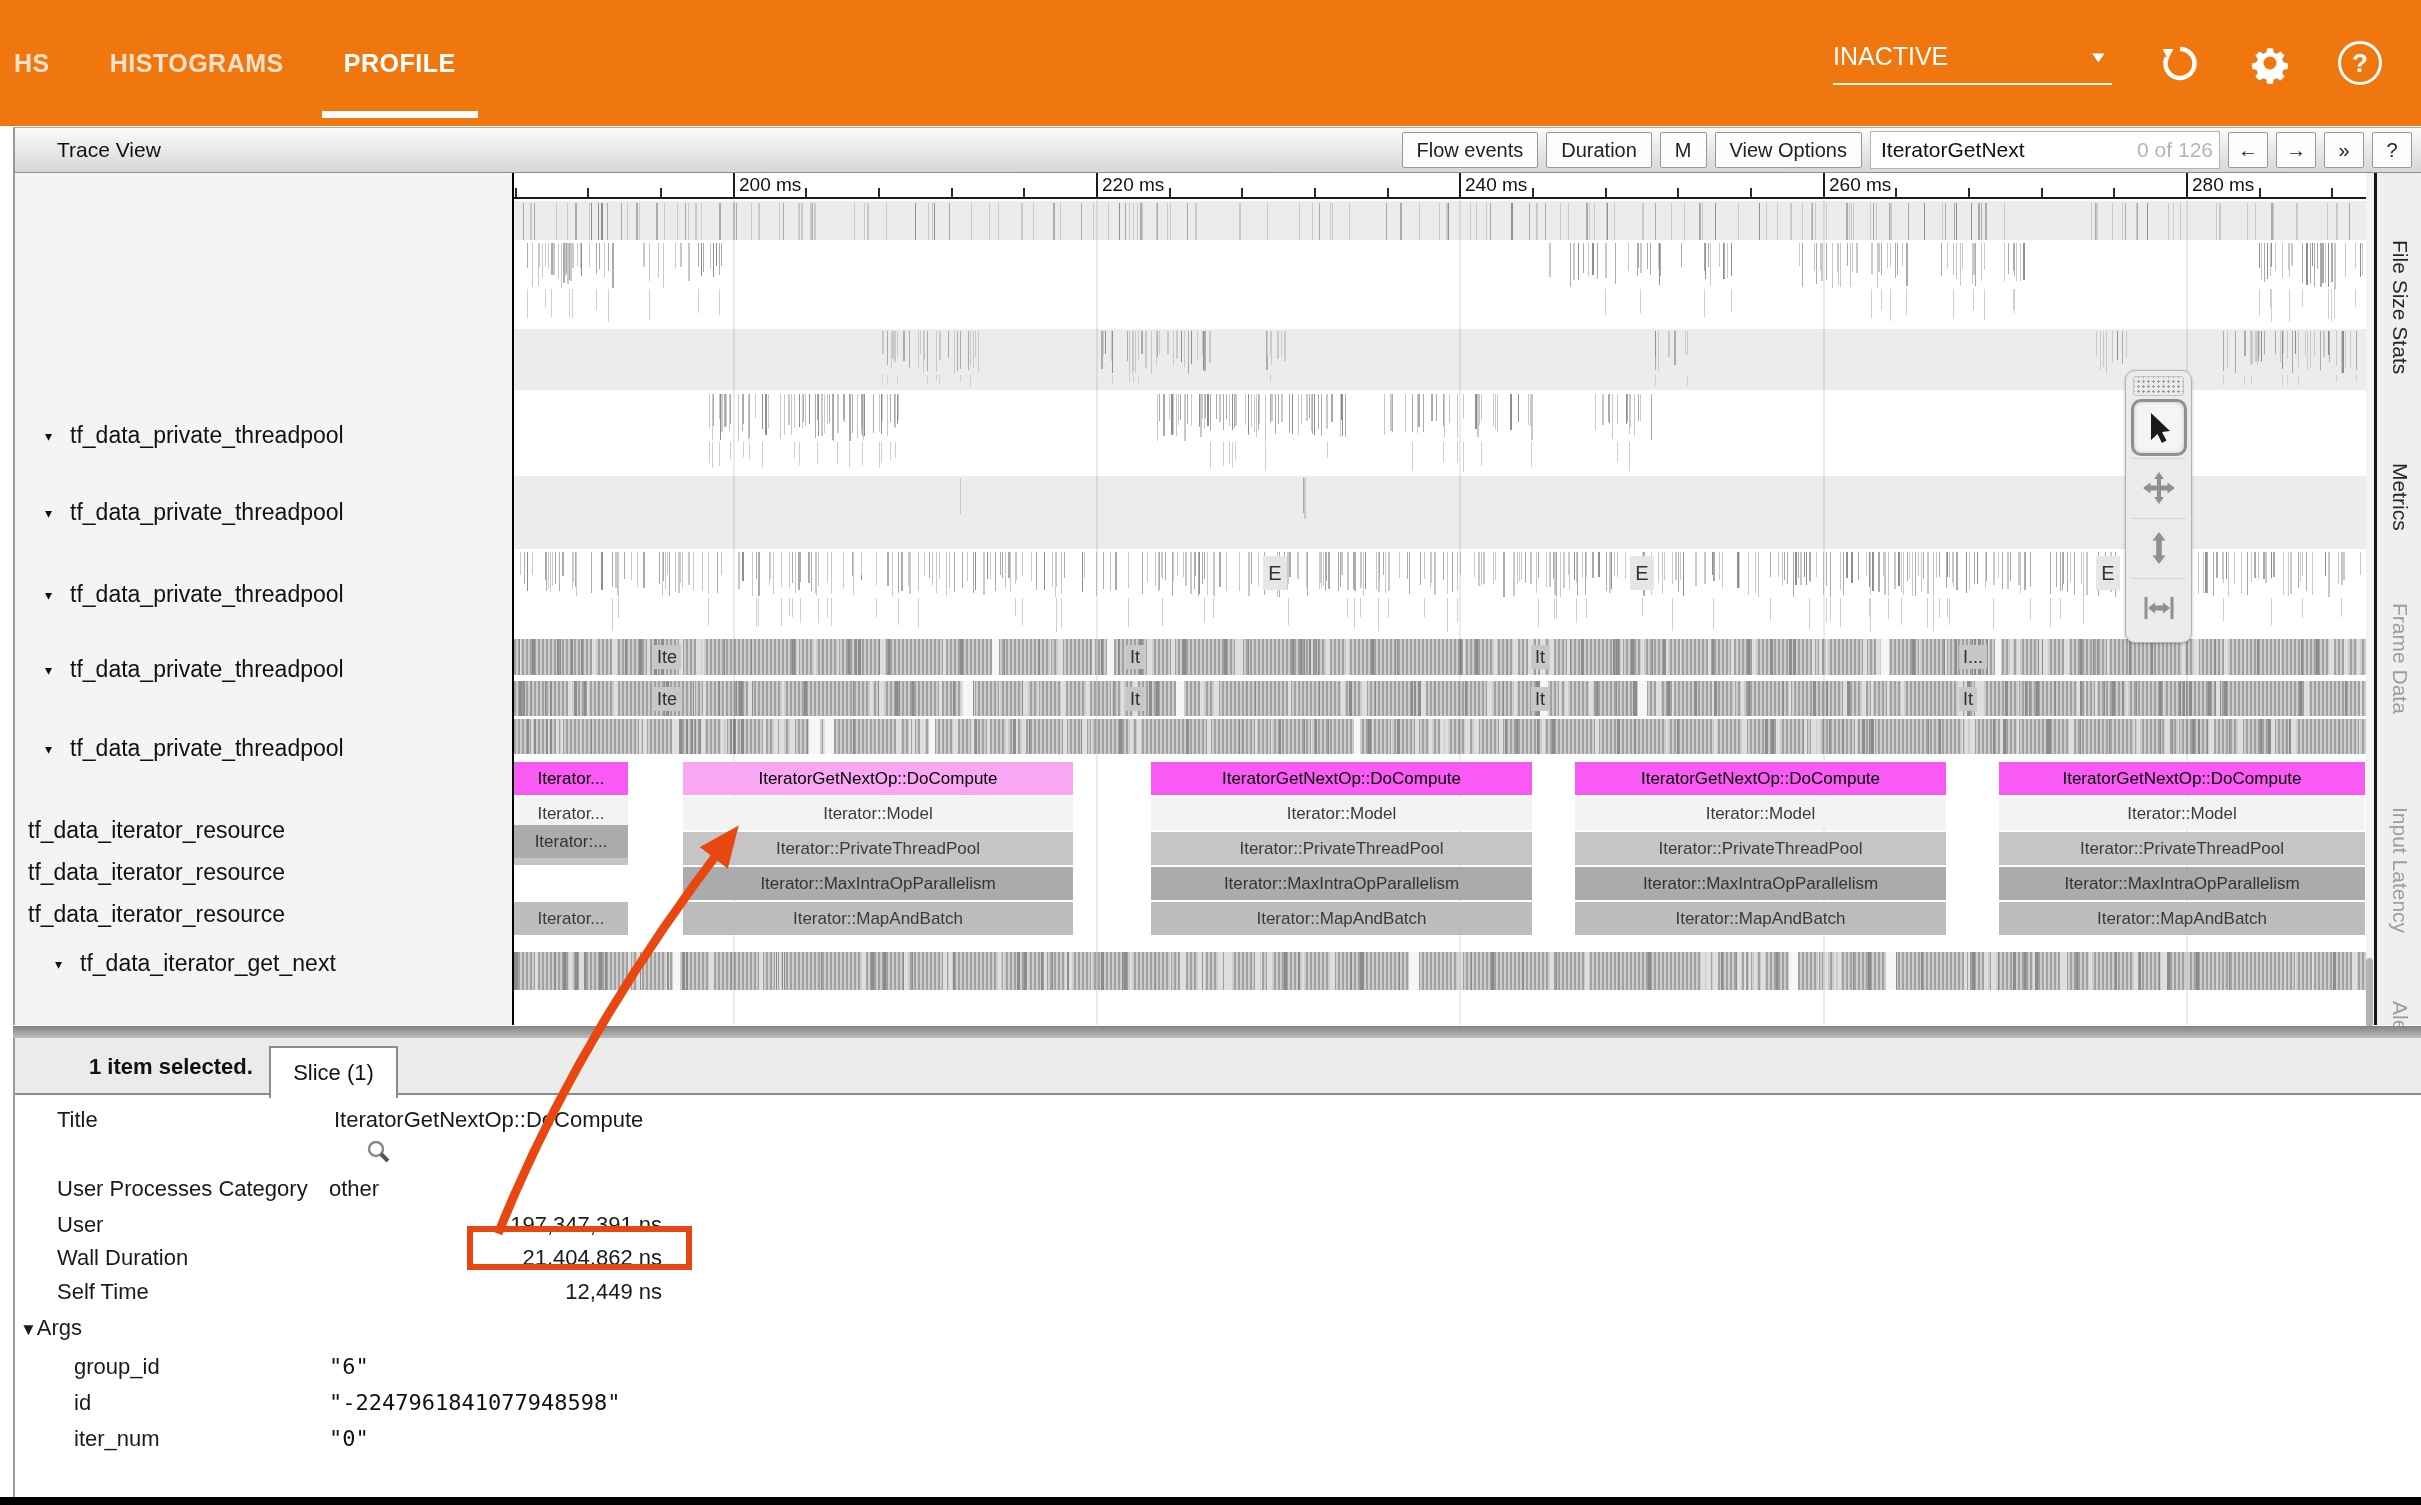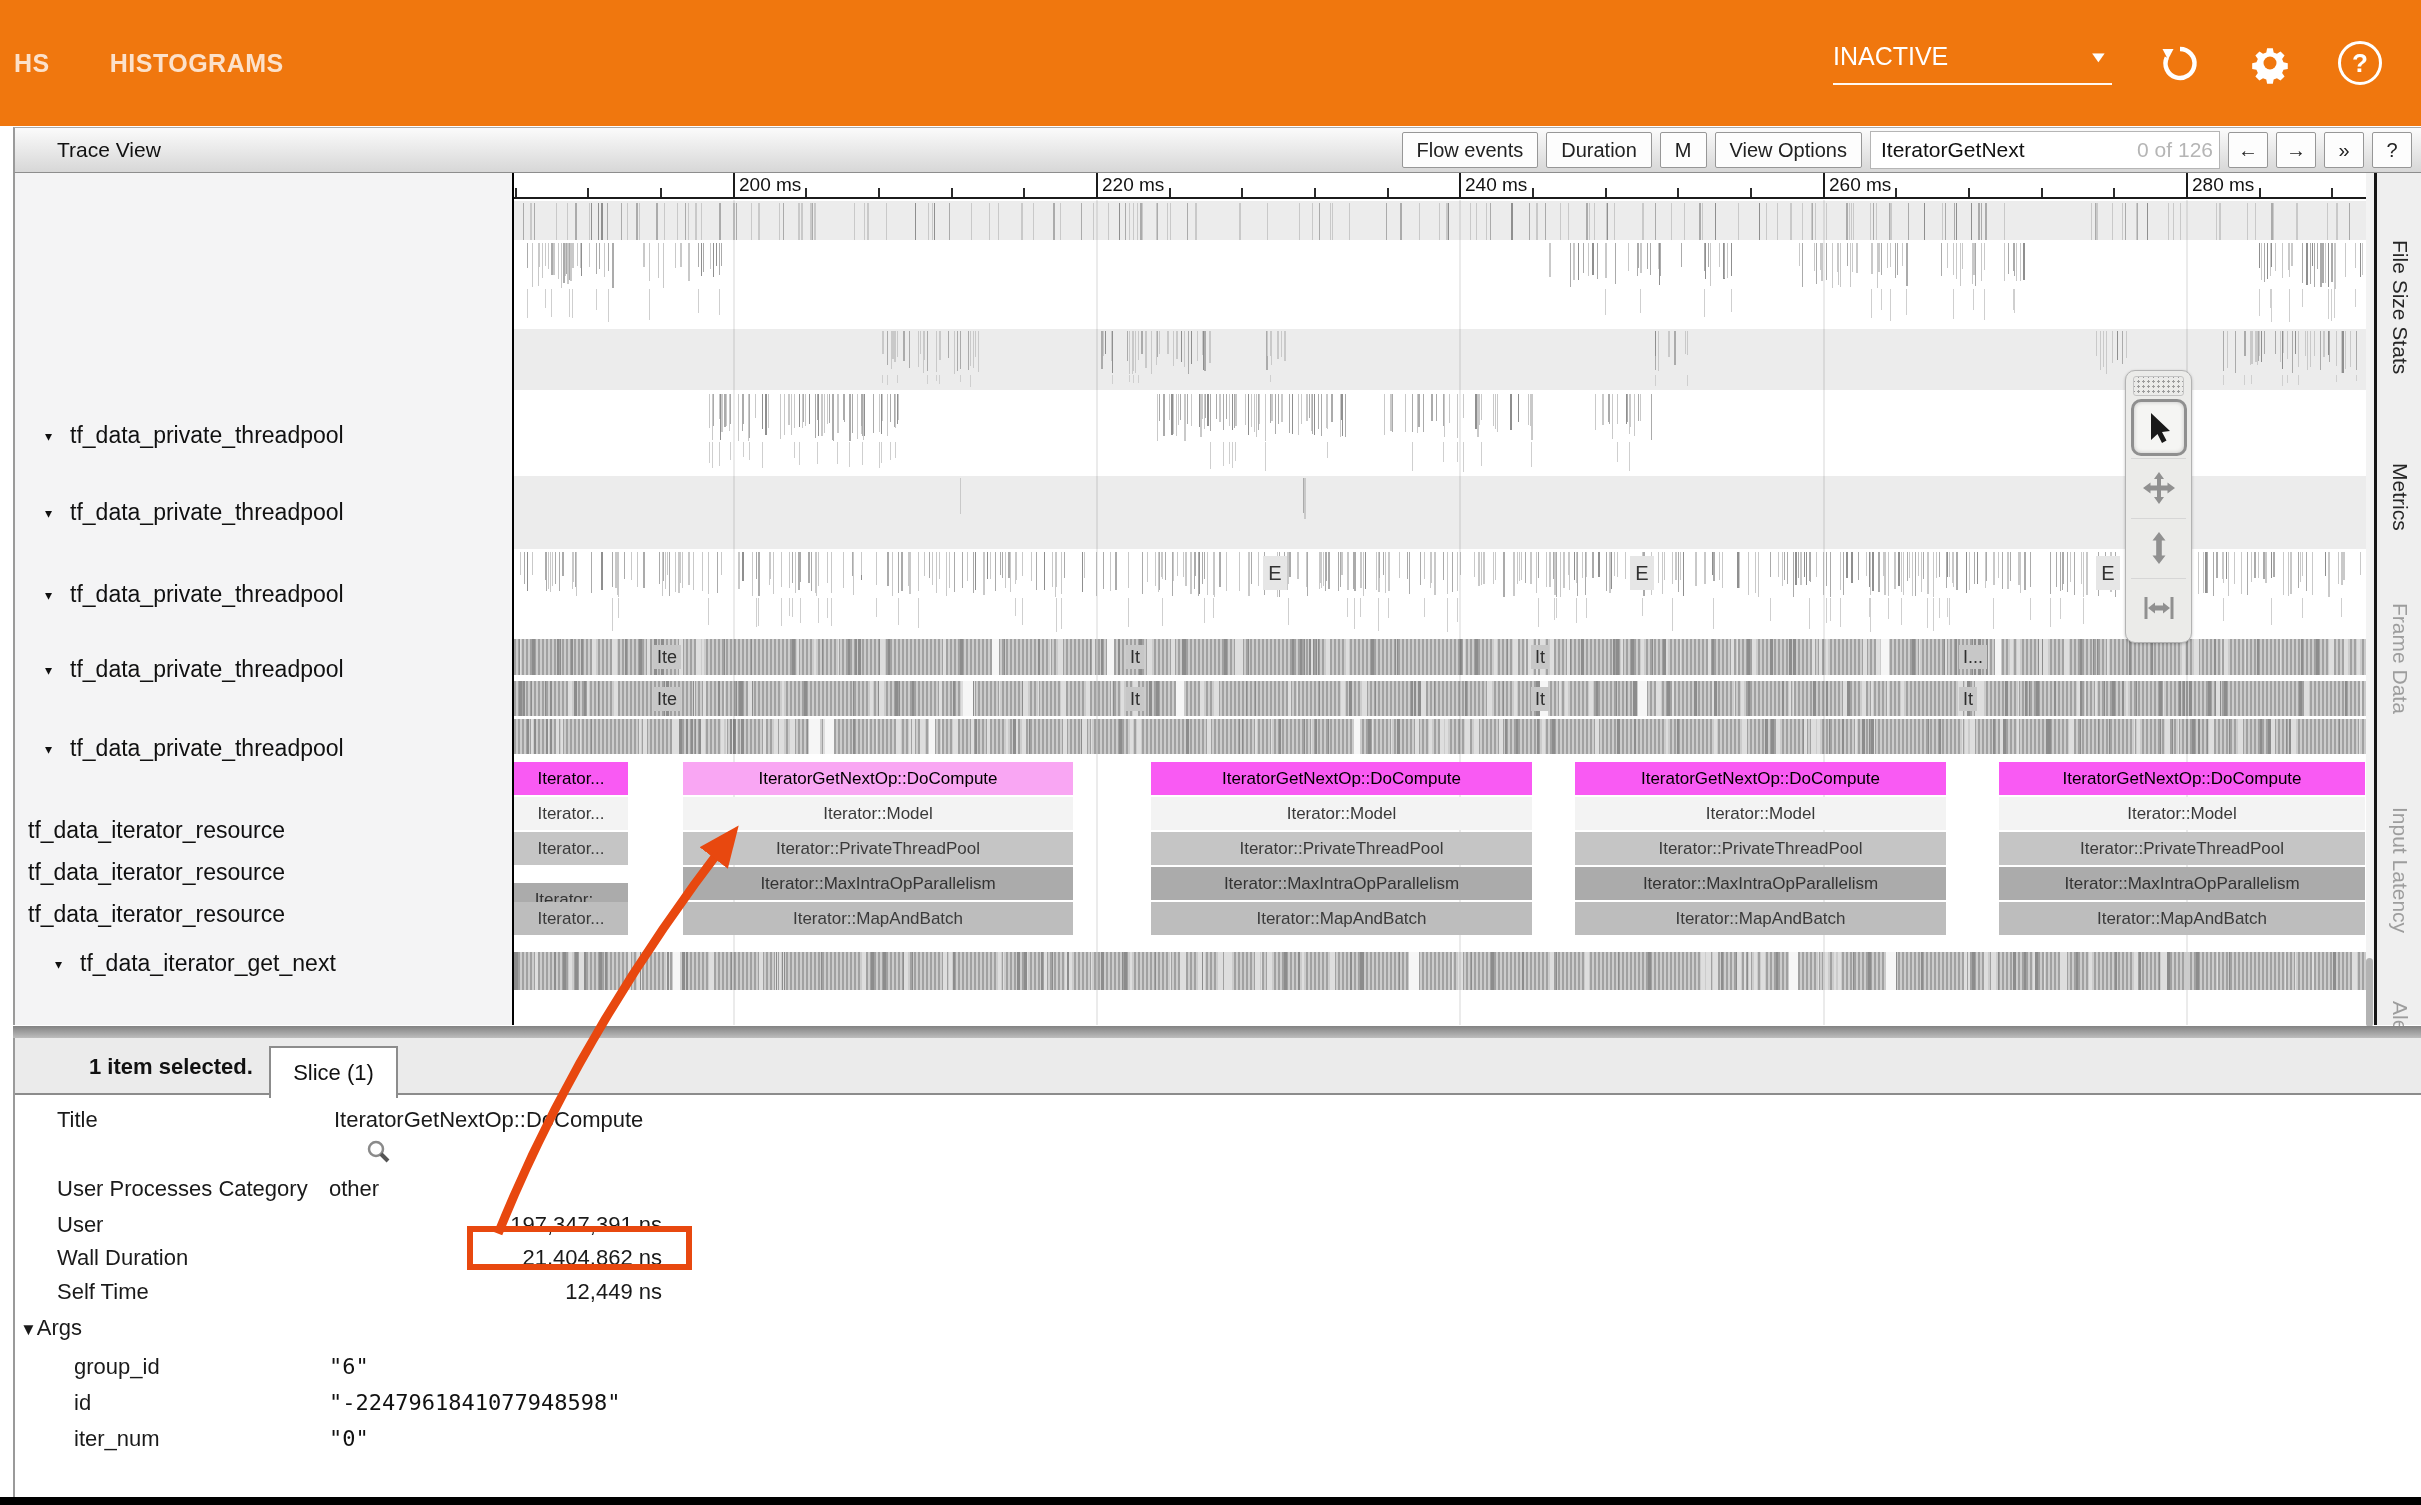--- a/index.html
+++ b/index.html
@@ -81,20 +81,21 @@
   .bottom-black{position:absolute;left:0;top:1497px;width:2422px;height:9px;background:#000;}
   .mag-icon{position:absolute;left:366px;top:1139px;}
 </style>
 </head>
 <body>
 
 <div class="topbar">
   <div class="nav-tabs">
     <div class="nav-tab">HS</div>
     <div class="nav-tab">HISTOGRAMS</div>
+    <div class="nav-tab active">PROFILE</div>
   </div>
   <div class="top-right">
     <div class="run-select">
       <span>INACTIVE</span>
       <span class="run-caret">▼</span>
     </div>
     <div class="top-icon">
       <svg width="42" height="42" viewBox="0 0 42 42">
         <path d="M21 7 a14.5 14.5 0 1 1 -13.2 8.5" stroke="#fff" stroke-width="4.5" fill="none"></path>
         <path d="M3.5 7 L14.5 7 L9 17.5 Z" fill="#fff"></path>
@@ -1933,21 +1934,21 @@
       <div class="gridline" style="left: 582px;"></div>
       <div class="gridline" style="left: 945px;"></div>
       <div class="gridline" style="left: 1309px;"></div>
       <div class="gridline" style="left: 1672px;"></div>
       <div class="e-badge" style="left: 749px;">E</div>
       <div class="e-badge" style="left: 1116px;">E</div>
       <div class="e-badge" style="left: 1582px;">E</div>
       <div class="gn-row" style="left: 0px; top: 589px; width: 114px; height: 33px; background: rgb(249, 90, 243); color: rgb(0, 0, 0);">Iterator...</div>
       <div class="gn-row" style="left: 0px; top: 624px; width: 114px; height: 33px; background: rgb(243, 243, 243); color: rgb(58, 58, 58);">Iterator...</div>
       <div class="gn-row" style="left: 0px; top: 659px; width: 114px; height: 33px; background: rgb(197, 197, 197); color: rgb(58, 58, 58);">Iterator...</div>
-      <div class="gn-row" style="left: 0px; top: 710px; width: 114px; height: 33px; background: rgb(171, 171, 171); color: rgb(51, 51, 51);">Iterator:...</div>
+      <div class="gn-row" style="left: 0px; top: 652px; width: 114px; height: 33px; background: rgb(171, 171, 171); color: rgb(51, 51, 51);">Iterator:...</div>
       <div class="gn-row" style="left: 0px; top: 729px; width: 114px; height: 33px; background: rgb(189, 189, 189); color: rgb(58, 58, 58);">Iterator...</div>
       <div class="gn-row" style="left: 169px; top: 589px; width: 390px; height: 33px; background: rgb(249, 166, 243); color: rgb(0, 0, 0);">IteratorGetNextOp::DoCompute</div>
       <div class="gn-row" style="left: 169px; top: 624px; width: 390px; height: 33px; background: rgb(243, 243, 243); color: rgb(58, 58, 58);">Iterator::Model</div>
       <div class="gn-row" style="left: 169px; top: 659px; width: 390px; height: 33px; background: rgb(197, 197, 197); color: rgb(58, 58, 58);">Iterator::PrivateThreadPool</div>
       <div class="gn-row" style="left: 169px; top: 694px; width: 390px; height: 33px; background: rgb(171, 171, 171); color: rgb(51, 51, 51);">Iterator::MaxIntraOpParallelism</div>
       <div class="gn-row" style="left: 169px; top: 729px; width: 390px; height: 33px; background: rgb(189, 189, 189); color: rgb(58, 58, 58);">Iterator::MapAndBatch</div>
       <div class="gn-row" style="left: 637px; top: 589px; width: 381px; height: 33px; background: rgb(249, 90, 243); color: rgb(0, 0, 0);">IteratorGetNextOp::DoCompute</div>
       <div class="gn-row" style="left: 637px; top: 624px; width: 381px; height: 33px; background: rgb(243, 243, 243); color: rgb(58, 58, 58);">Iterator::Model</div>
       <div class="gn-row" style="left: 637px; top: 659px; width: 381px; height: 33px; background: rgb(197, 197, 197); color: rgb(58, 58, 58);">Iterator::PrivateThreadPool</div>
       <div class="gn-row" style="left: 637px; top: 694px; width: 381px; height: 33px; background: rgb(171, 171, 171); color: rgb(51, 51, 51);">Iterator::MaxIntraOpParallelism</div>

